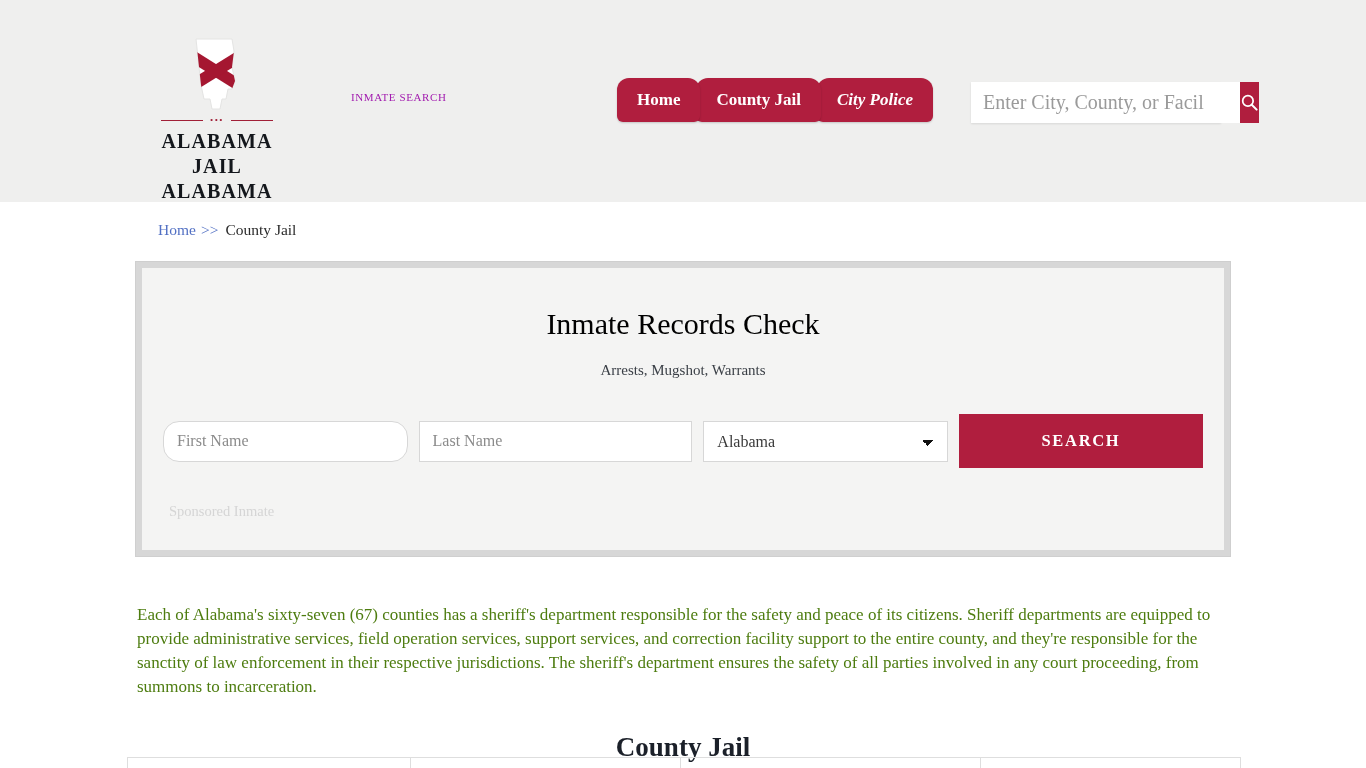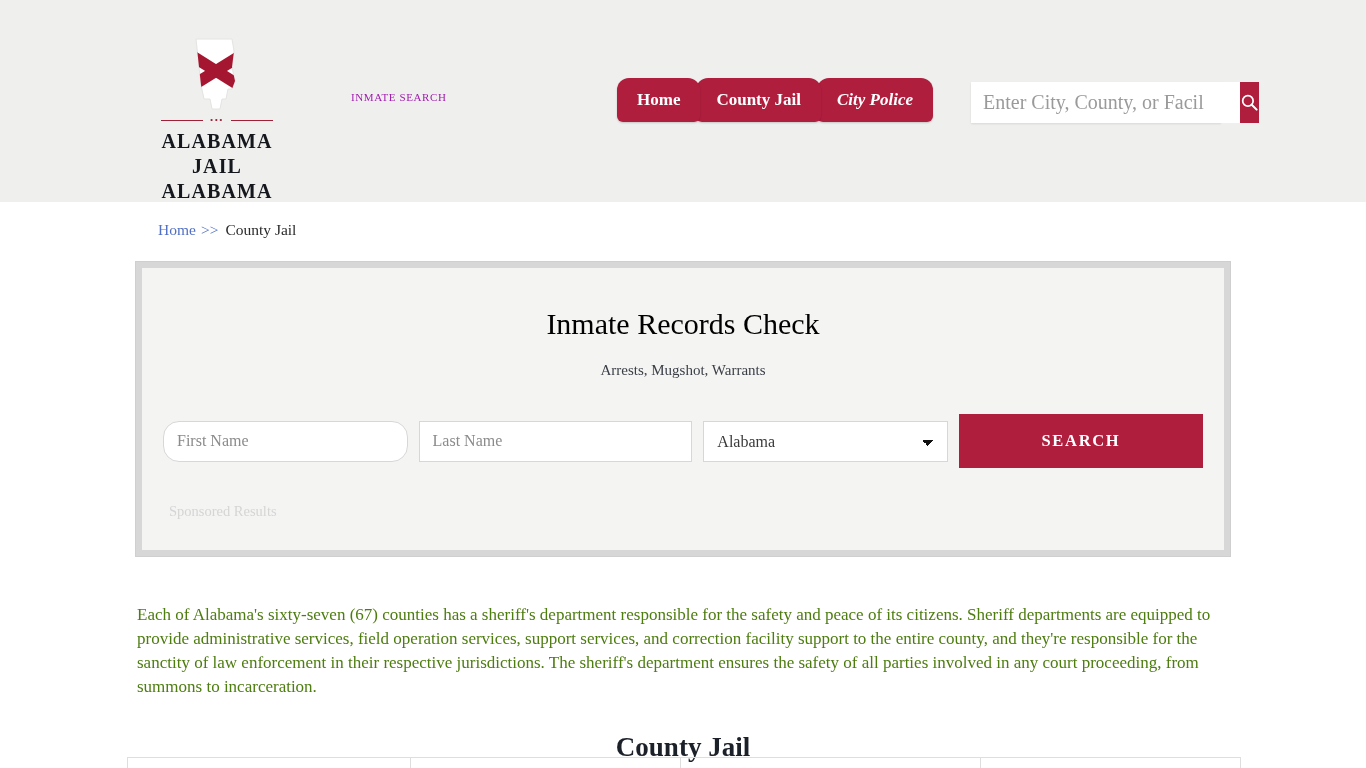--- a/index.html
+++ b/index.html
@@ -342,21 +342,21 @@
 
   <form class="form-row">
     <input class="field field-first" type="text" placeholder="First Name" style="">
     <input class="field field-last" type="text" placeholder="Last Name" style="">
     <select class="field field-state">
       <option>Alabama</option>
     </select>
     <button class="search-btn" type="submit">SEARCH</button>
   </form>
 
-  <div class="sponsored">Sponsored Results</div>
+  <div class="sponsored">Sponsored Inmate</div>
 </section>
 
 <p class="body-copy">Each of Alabama's sixty-seven (67) counties has a sheriff's department responsible for the safety and peace of its citizens. Sheriff departments are equipped to provide administrative services, field operation services, support services, and correction facility support to the entire county, and they're responsible for the sanctity of law enforcement in their respective jurisdictions. The sheriff's department ensures the safety of all parties involved in any court proceeding, from summons to incarceration.</p>
 
 <h2 class="section-heading">County Jail</h2>
 
 <table class="county-table">
   <tbody>
     <tr>
       <td class="col-1"></td>

